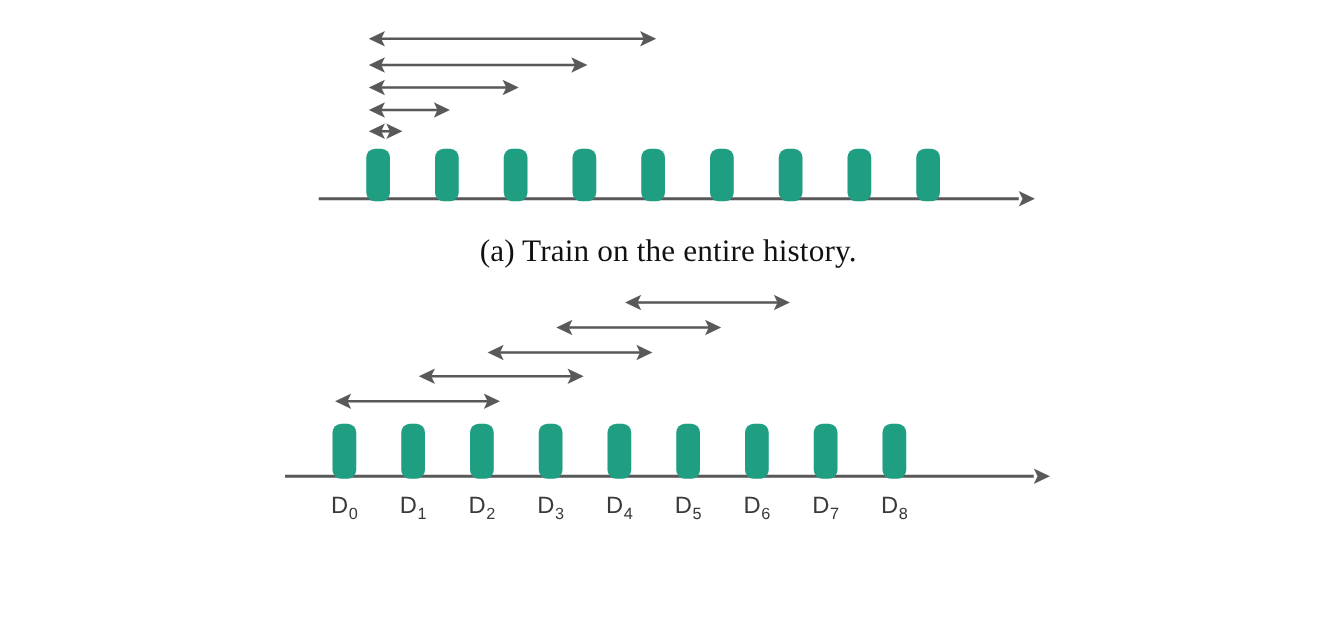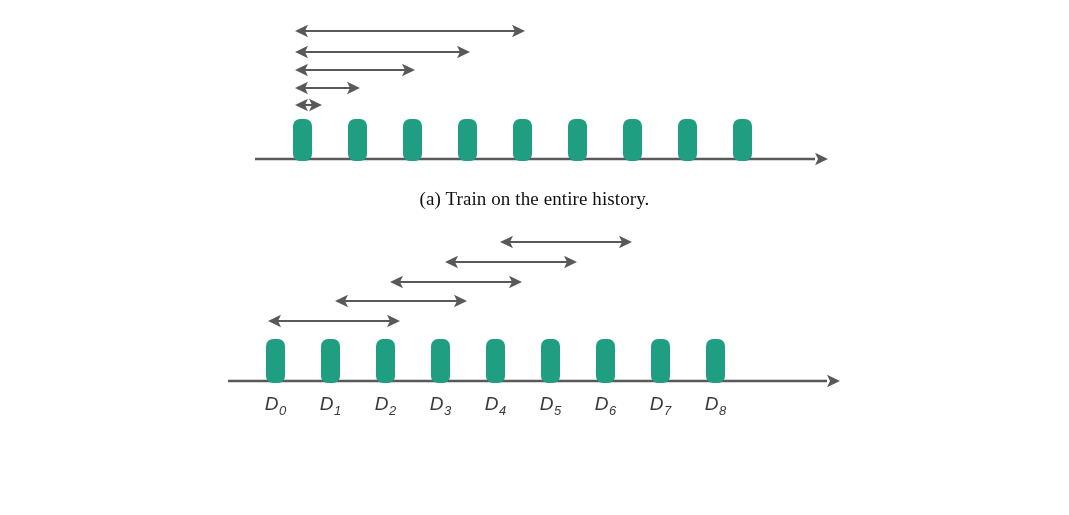--- a/index.html
+++ b/index.html
@@ -19,33 +19,33 @@
     left: 0; top: 0;
     width: 1069px;
     height: 515px;
   }
   .panel {
     position: absolute;
     left: 0;
     width: 1069px;
   }
   #panel-a { top: 0; height: 225px; }
-  #panel-b { top: 225px; height: 290px; font-style: italic; }
+  #panel-b { top: 225px; height: 290px; }
   .panel-svg {
     position: absolute;
     left: 0; top: 0;
     display: block;
   }
   .caption {
     position: absolute;
     left: 0;
     width: 1069px;
     text-align: center;
     font-family: "Liberation Serif", serif;
-    font-size: 19px;
+    font-size: 25px;
     color: #111111;
     letter-spacing: 0.1px;
   }
   #caption-a { top: 188px; }
 </style>
 </head>
 <body>
 
 <div class="figure-root">
 

